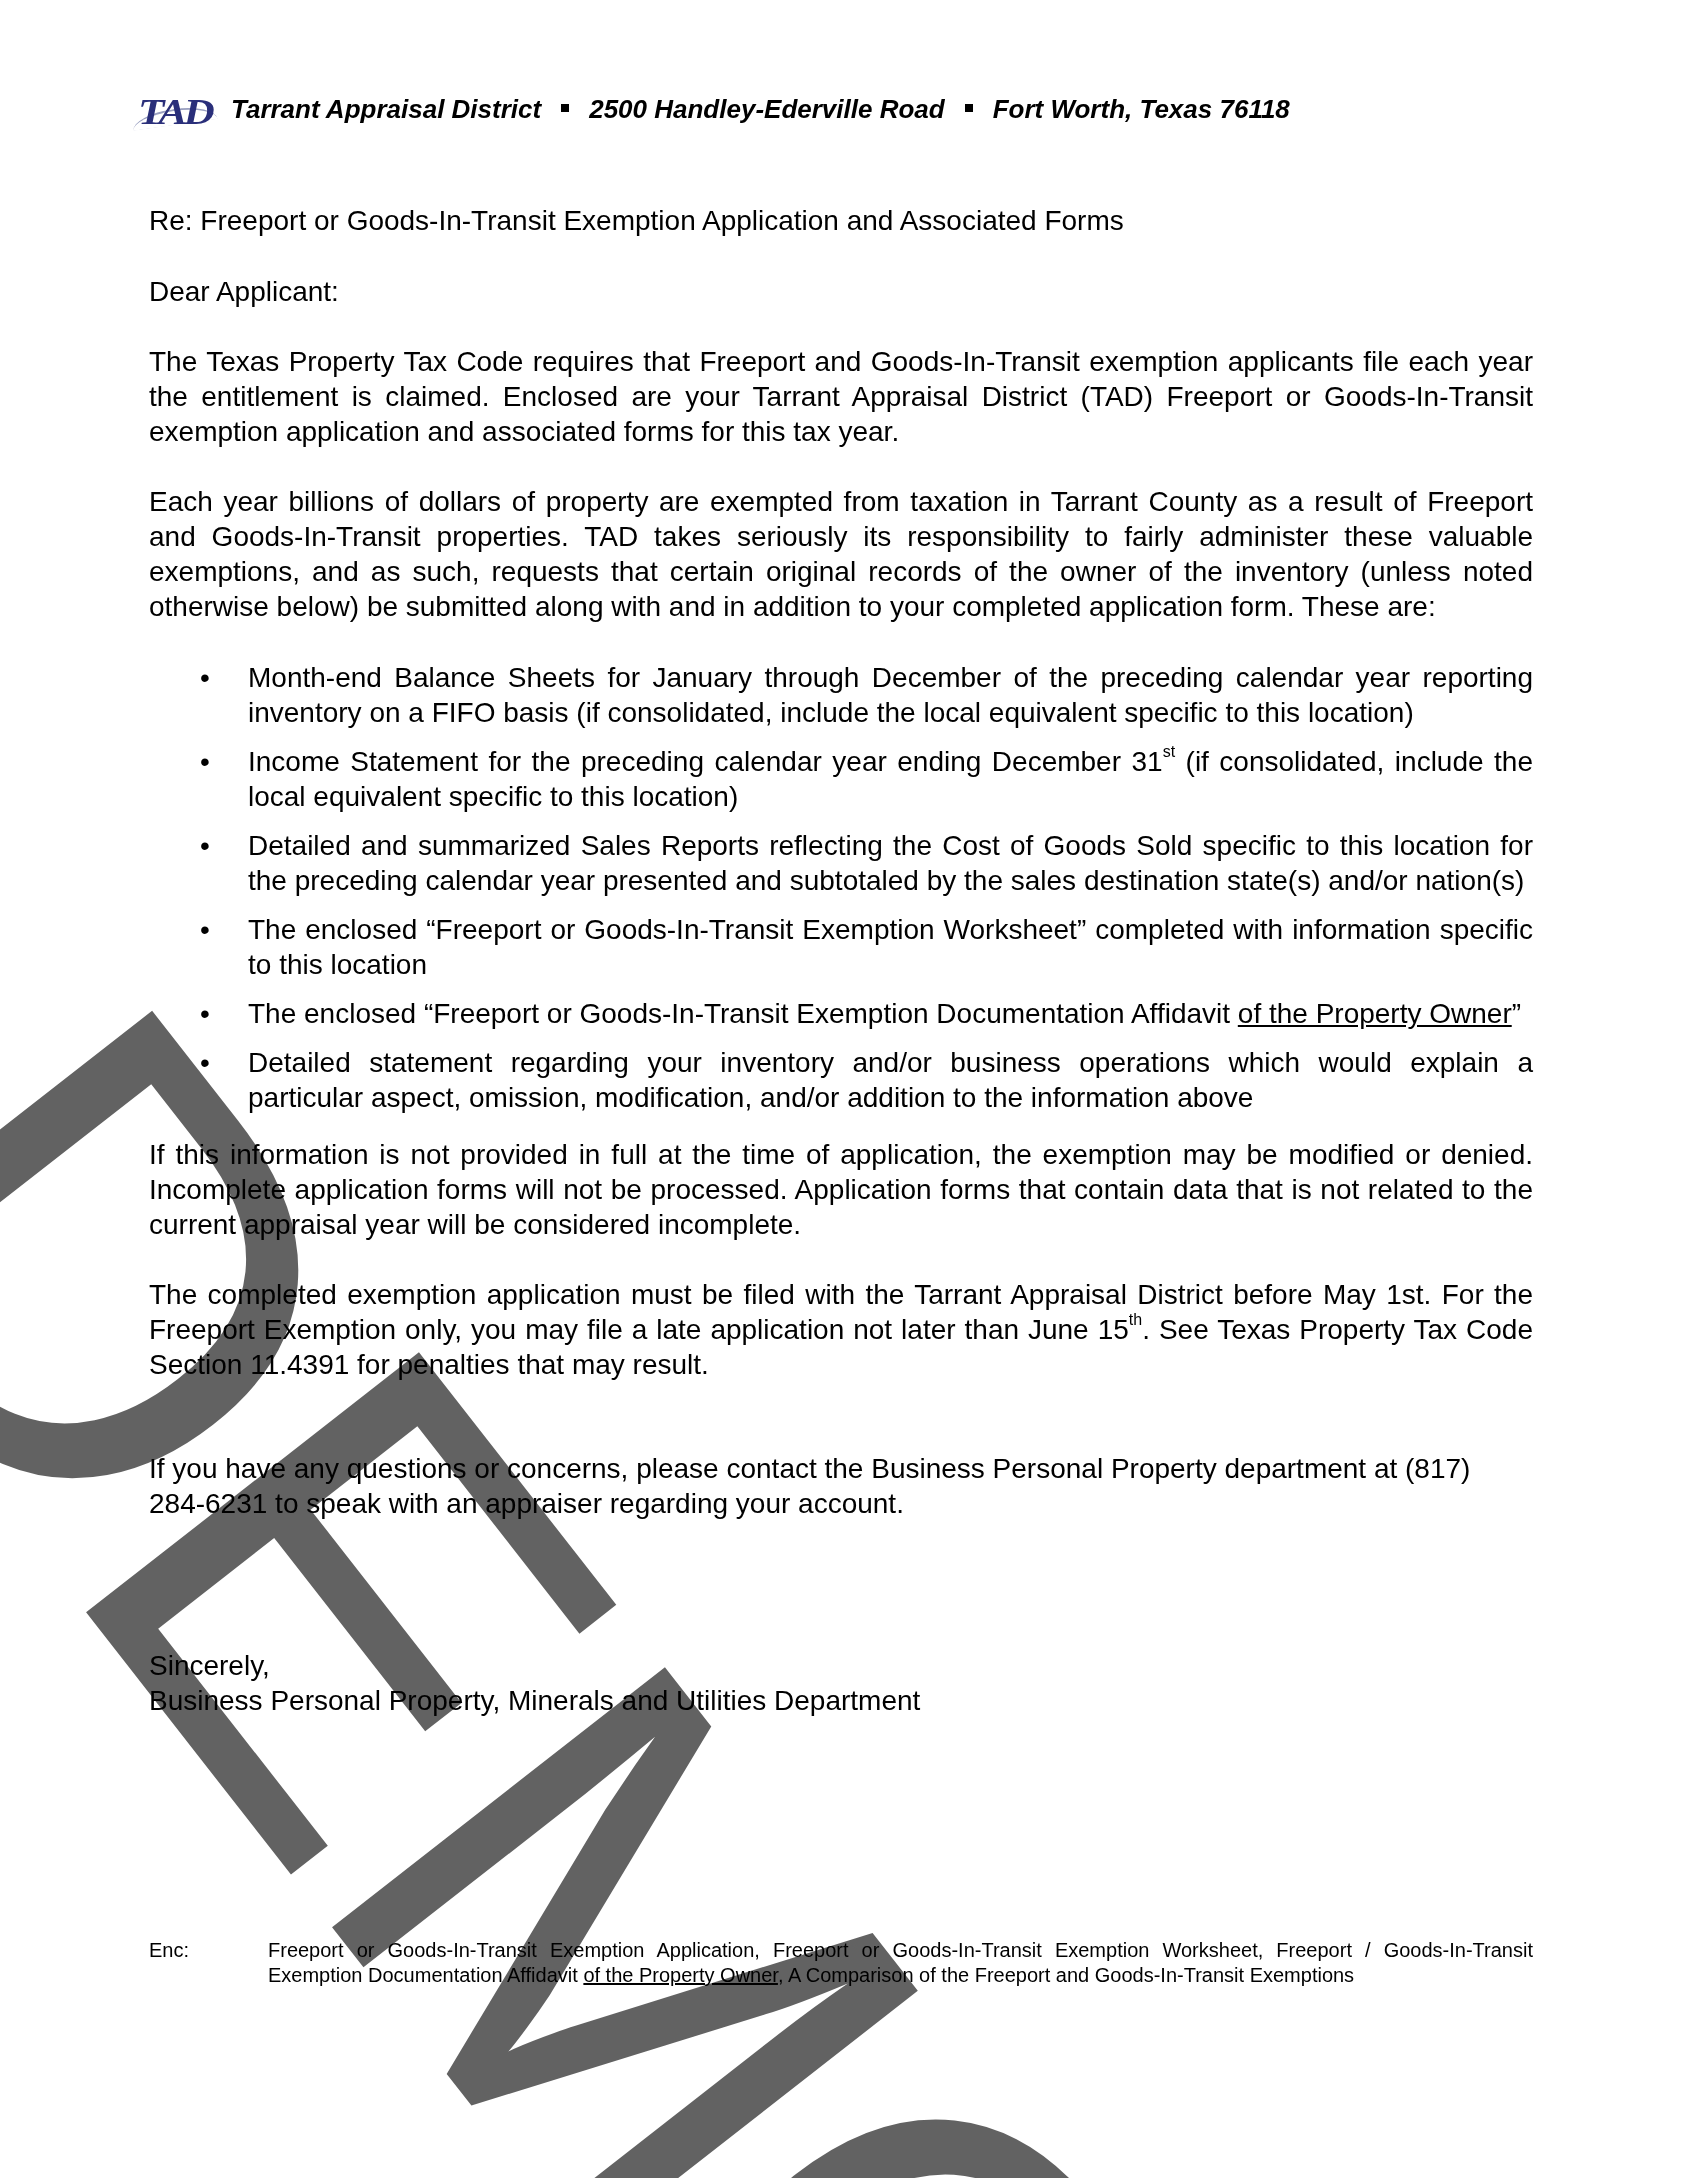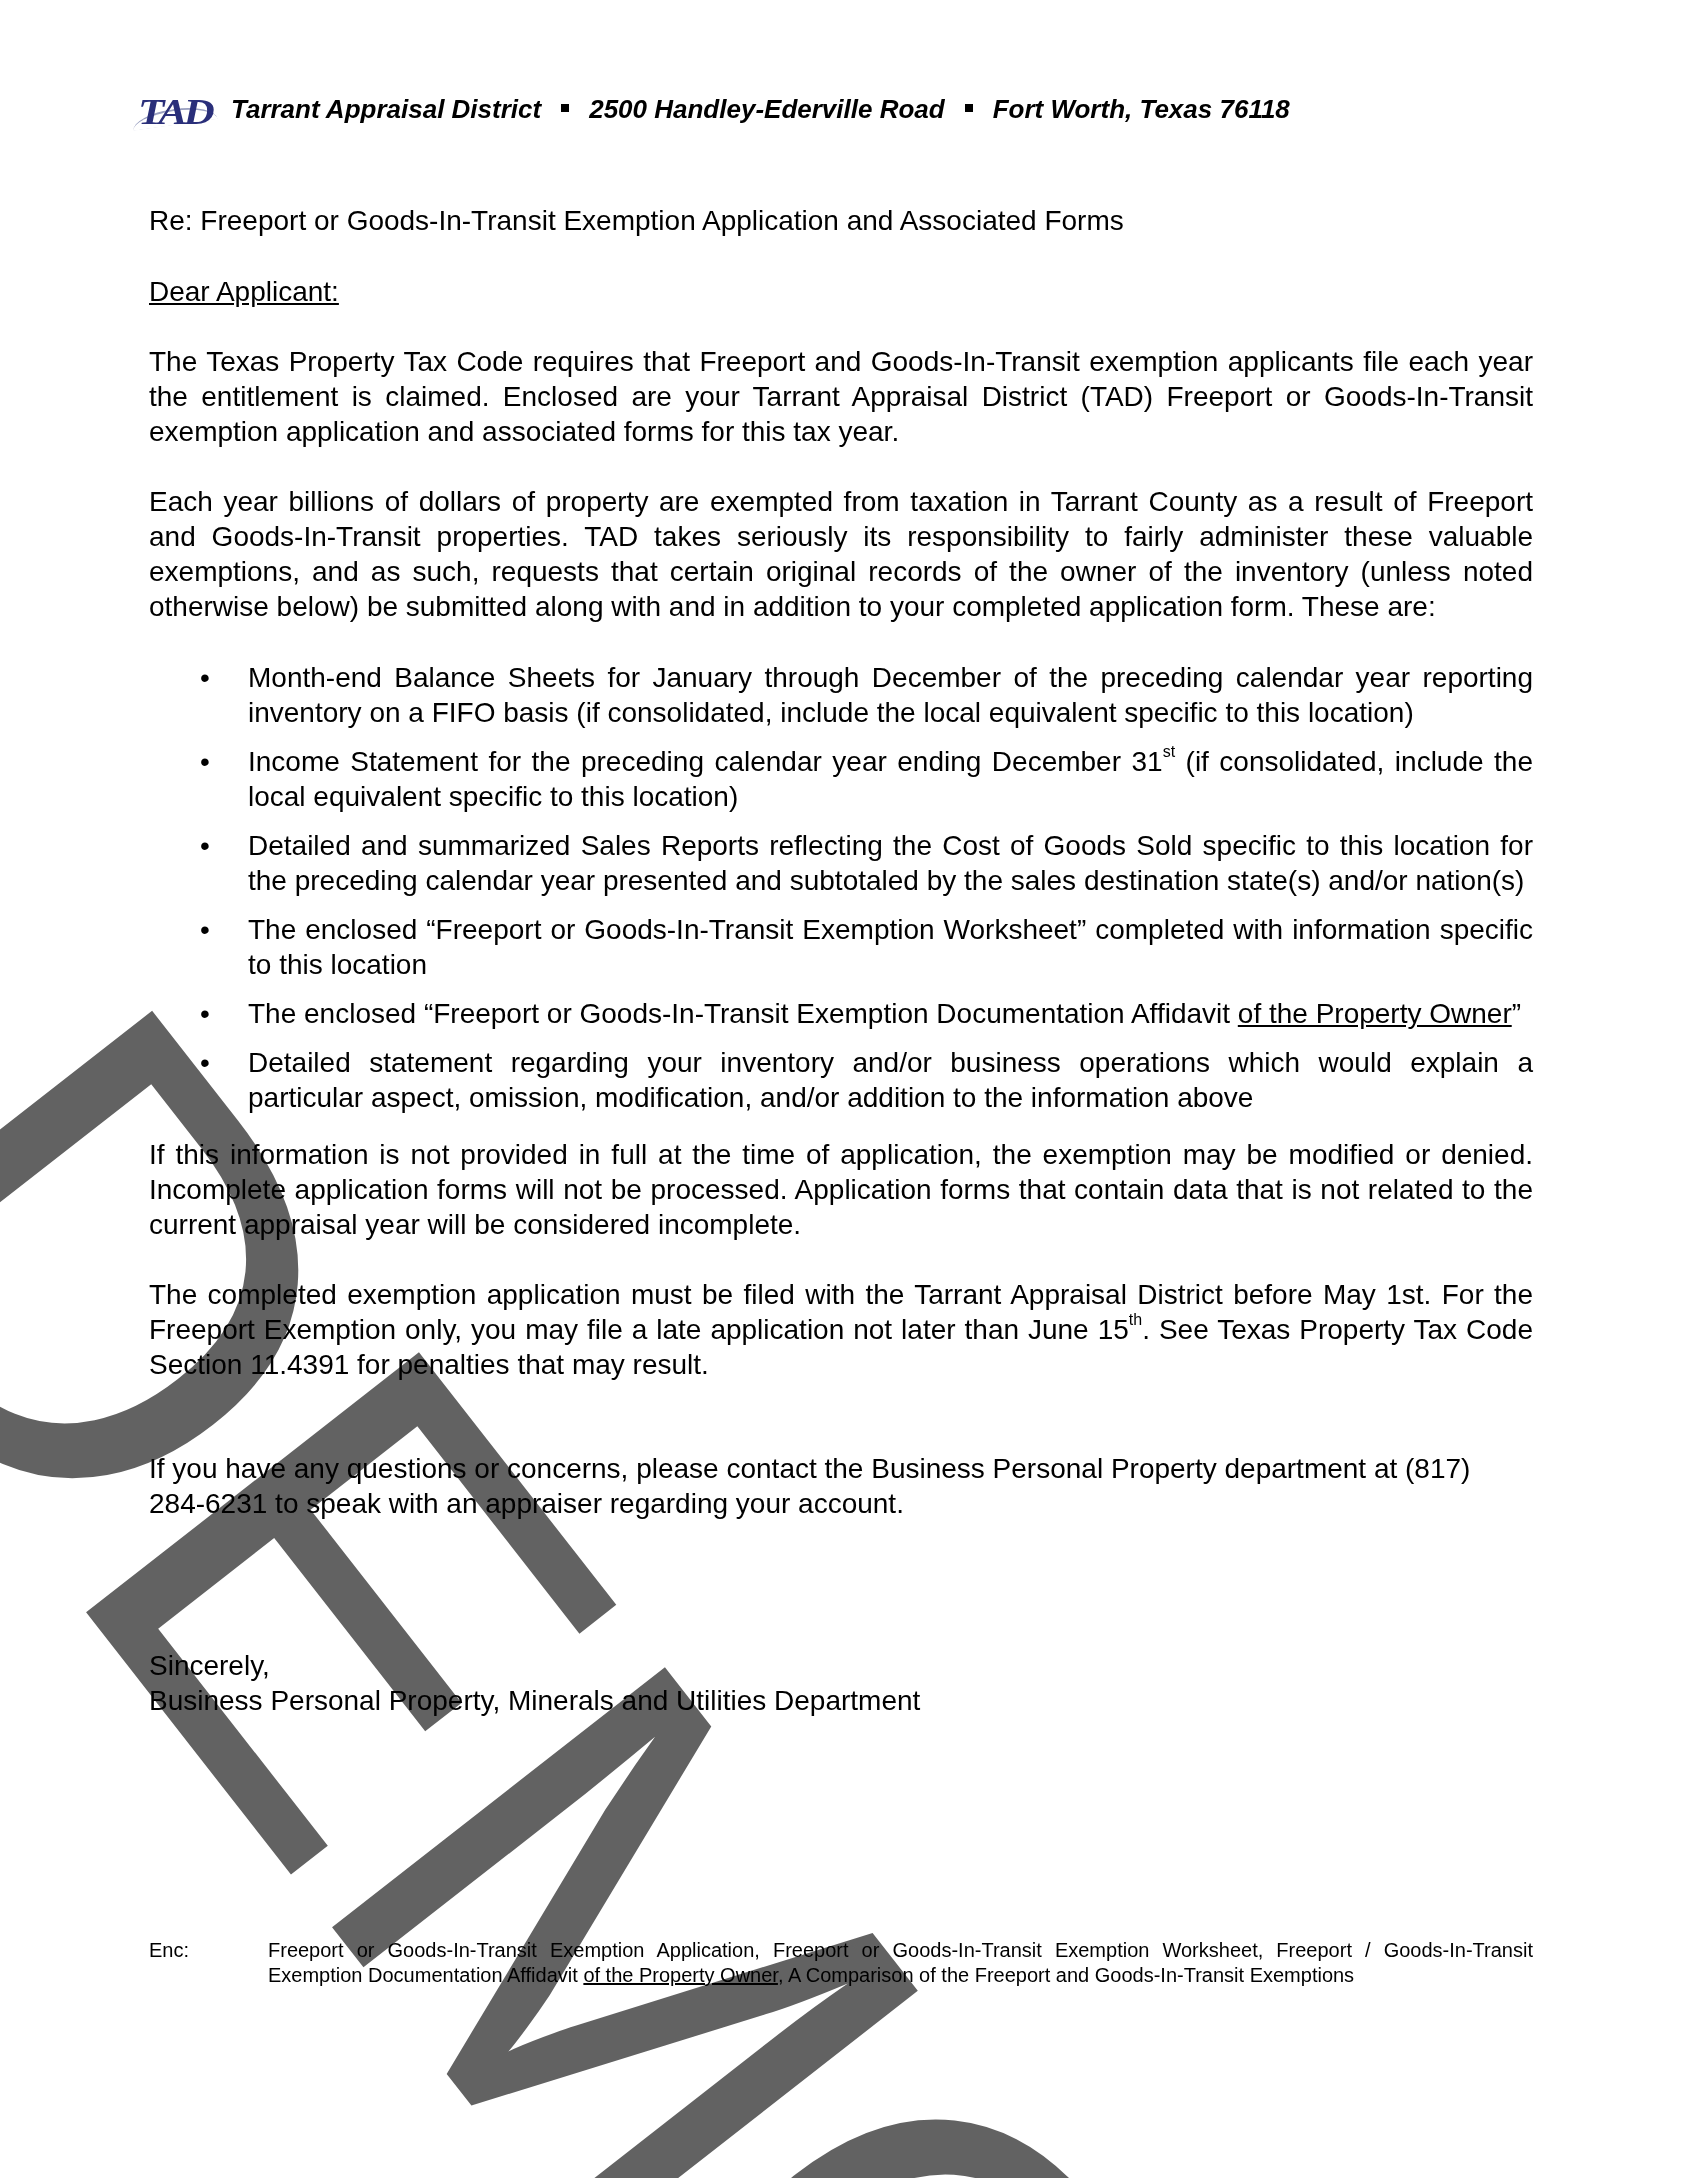--- a/index.html
+++ b/index.html
@@ -7,21 +7,21 @@
   .header { position: absolute; top: 89px; left: 132px; height: 40px; display: flex; align-items: center; }
   .logo { position: relative; width: 91px; height: 40px; margin-right: 8px; }
   .logo-text { position: absolute; left: 6px; top: 2px; font-family: "Liberation Serif", serif; font-weight: bold; font-style: italic; font-size: 36px; letter-spacing: -3px; color: #2a2f7a; transform: scaleX(1.2); transform-origin: left center; }
   .logo-swoosh { position: absolute; left: 0; top: 20px; width: 85px; height: 14px; border-top: 2px solid #9aa0c0; border-radius: 50% 50% 0 0 / 100% 100% 0 0; transform: rotate(-8deg); }
   .header-line { font-weight: bold; font-style: italic; font-size: 26px; white-space: nowrap; }
   .header-line .sep { display: inline-block; width: 8px; height: 8px; background: #000; margin: 0 20px; vertical-align: middle; position: relative; top: -3px; }
 
   .letter { position: absolute; left: 149px; top: 203px; width: 1384px; font-size: 28px; line-height: 35px; }
   .letter p { margin: 0; text-align: justify; }
   .re { margin-bottom: 36px !important; text-align: left !important; }
-  .salutation { margin-bottom: 35px !important; text-decoration: underline; }
+  .salutation { margin-bottom: 35px !important; }
   .para { margin-bottom: 35px !important; }
   ul.reqs { list-style: none; margin: 36px 0 0 0; padding: 0; }
   ul.reqs li { position: relative; padding-left: 99px; margin-bottom: 14px; text-align: justify; }
   ul.reqs li::before { content: "•"; position: absolute; left: 51px; top: 0; }
   .u { text-decoration: underline; }
   sup { font-size: 16px; line-height: 0; position: relative; top: -4px; vertical-align: super; }
   .after-list { margin-top: 22px !important; }
   .questions { margin-top: 69px !important; text-align: left !important; }
   .closing { margin-top: 127px !important; text-align: left !important; }
   .enc { position: absolute; left: 149px; top: 1938px; width: 1384px; font-size: 20px; line-height: 25px; display: flex; gap: 20px; }

